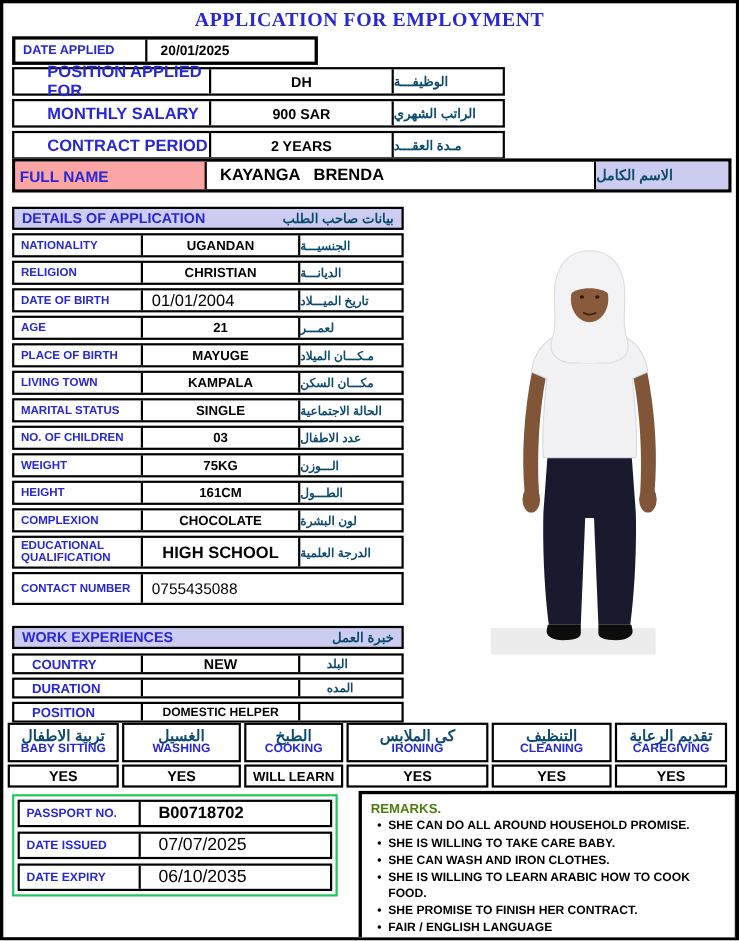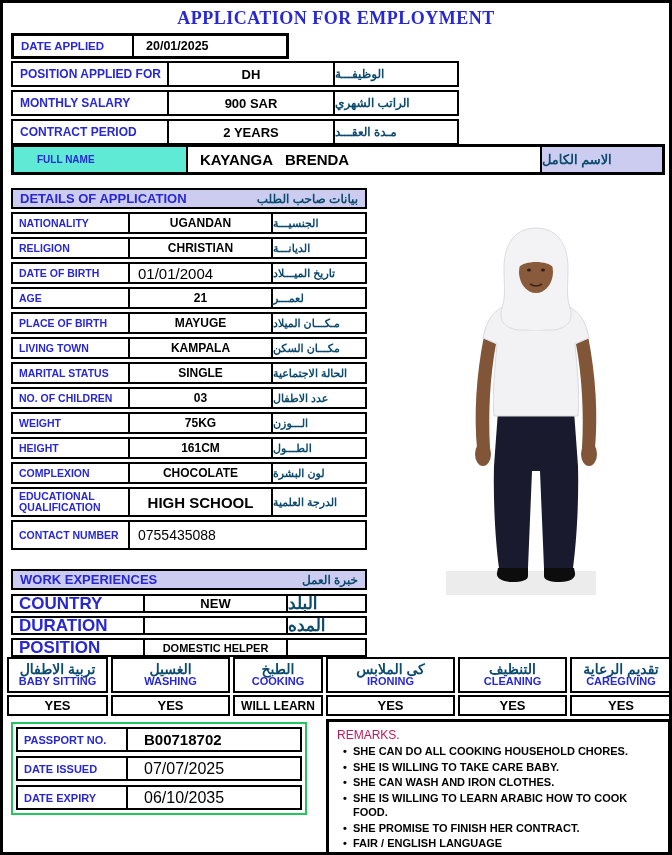--- a/index.html
+++ b/index.html
@@ -24,27 +24,27 @@
 
   
   .date-row { left:8px; top:30px; width:278px; height:26px;
     border:3px solid #000; display:flex; background:#fff; }
   .date-row .dl { width:120px; border-right:2px solid #000; font-size:11.5px; }
   .date-row .dv { flex:1; font-size:12.5px; padding-left:12px; }
 
   
   .top-table { left:8px; top:58px; width:448px; }
   .trow { display:flex; height:26px; border:2px solid #000; margin-bottom:3px; background:#fff; }
-  .trow .tl { width:156px; border-right:2px solid #000; font-size:12px; display:flex; align-items:center; padding-left:7px; }
+  .trow .tl { width:156px; border-right:2px solid #000; font-size:15px; display:flex; align-items:center; padding-left:7px;margin-left:23px; }
   .trow .tv { width:166px; border-right:2px solid #000; font-size:13px; font-weight:bold; display:flex; align-items:center; justify-content:center; }
   .trow .ta { flex:1; font-size:12px; display:flex; align-items:center; justify-content:flex-end; padding-right:8px; }
 
   
   .fullname { left:8px; top:141px; width:654px; height:31px; border:3px solid #000; display:flex; background:#fff; }
-  .fullname .fl { width:174px; background:#5eead4; border-right:2px solid #000; font-size:10px; display:flex; align-items:center; padding-left:23px; }
+  .fullname .fl { width:174px; background:#fca5a5; border-right:2px solid #000; font-size:14px; display:flex; align-items:center; padding-left:4px; }
   .fullname .fv { width:354px; border-right:2px solid #000; font-size:15px; font-weight:bold; display:flex; align-items:center; padding-left:12px; white-space:pre; }
   .fullname .fa { flex:1; background:#ccccf0; font-size:13px; display:flex; align-items:center; justify-content:flex-end; padding-right:8px; }
 
   
   .sec-header { height:21px; border:2px solid #000; background:#ccccf0; display:flex; align-items:center; justify-content:space-between; padding:0 7px; }
   .sec-header .sh-en { font-size:13px; }
   .sec-header .sh-ar { font-size:12px; }
 
   
   .details { left:8px; top:185px; width:356px; }
@@ -55,44 +55,44 @@
   .drow .dv { width:143px; border-right:2px solid #000; font-size:12px; font-weight:bold; display:flex; align-items:center; justify-content:center; }
   .drow .da { flex:1; font-size:11px; display:flex; align-items:center; justify-content:flex-end; padding-right:6px; }
   .drow .dv.big-reg { font-size:15px; font-weight:normal; justify-content:flex-start; padding-left:8px; }
   .drow .dv.big-bold { font-size:15px; }
   .drow .dv.span { width:auto; flex:1; border-right:none; font-size:14px; font-weight:normal; justify-content:flex-start; padding-left:8px; }
 
   
   .workexp { left:8px; top:566px; width:356px; }
   .workexp .sec-header { margin-bottom:4px; }
   .wrow { display:flex; height:19px; border:2px solid #000; margin-bottom:3px; background:#fff; }
-  .wrow .dl { width:132px; border-right:2px solid #000; font-size:17px; display:flex; align-items:center; padding-left:6px; }
+  .wrow .dl { width:117px; border-right:2px solid #000; font-size:12px; display:flex; align-items:center; padding-left:16px; }
   .wrow .dv { width:143px; border-right:2px solid #000; font-size:11px; font-weight:bold; display:flex; align-items:center; justify-content:center; }
-  .wrow .da { flex:1; font-size:17px; display:flex; align-items:center; justify-content:flex-end; padding-right:6px; }
+  .wrow .da { flex:1; font-size:11px; display:flex; align-items:center; justify-content:flex-end; padding-right:6px;padding-left:24px; }
 
   
   .skills { left:4px; top:654px; width:665px; }
   .skrow { display:flex; gap:3px; margin-bottom:2px; }
   .skcell { border:2px solid #000; background:#fff; display:flex; flex-direction:column; align-items:center; justify-content:center; height:36px; }
   .skcell .sk-ar { font-size:14px; line-height:12px; }
   .skcell .sk-en { font-size:11px; line-height:13px; }
   .skval { border:2px solid #000; background:#fff; display:flex; align-items:center; justify-content:center; height:21px; font-size:13px; font-weight:bold; }
-  .c0{width:101px;} .c1{width:119px;} .c2{width:90px;} .c3{width:129px;} .c4{width:109px;} .c5{width:102px;}
+  .c0{width:101px;} .c1{width:108px;} .c2{width:90px;} .c3{width:129px;} .c4{width:109px;} .c5{width:102px;}
 
   
   .passport { left:8px; top:719px; width:296px; border:2px solid #22c55e; padding:3px; background:#fff; }
   .prow { display:flex; height:25px; border:2px solid #000; margin-bottom:4px; background:#fff; }
   .prow:last-child { margin-bottom:0; }
   .prow .pl { width:110px; border-right:2px solid #000; font-size:11px; display:flex; align-items:center; padding-left:6px; }
   .prow .pv { flex:1; font-size:16px; display:flex; align-items:center; padding-left:16px; }
   .prow .pv.bold { font-weight:bold; font-size:15px; }
 
   
   .remarks { left:323px; top:716px; width:345px; height:139px; border:3px solid #000; background:#fff; padding:6px 6px 0 8px; }
-  .remarks-title { color:#be185d; font-weight:normal; font-size:12px; margin-bottom:2px; }
+  .remarks-title { color:#4d7c0f; font-weight:bold; font-size:12px; margin-bottom:2px; }
   .bullet-item { display:flex; font-size:11px; font-weight:bold; line-height:14.5px; margin-bottom:1px; }
   .bullet-item::before { content:"•"; width:16px; flex:0 0 16px; text-align:center; }
   .bullet-item .bt { flex:1; }
 
   
   .photo { left:443px; top:213px; width:180px; height:392px; }
 </style>
 </head>
 <body>
 
@@ -298,21 +298,21 @@
     </div>
     <div class="prow">
       <div class="pl lbl">DATE EXPIRY</div>
       <div class="pv">06/10/2035</div>
     </div>
   </div>
 
   <div class="abs remarks">
     <div class="remarks-title">REMARKS.</div>
     <div class="bullet-item">
-        <span class="bt">SHE CAN DO ALL COOKING HOUSEHOLD CHORES.</span>
+        <span class="bt">SHE CAN DO ALL AROUND HOUSEHOLD PROMISE.</span>
       </div>
     <div class="bullet-item">
         <span class="bt">SHE IS WILLING TO TAKE CARE BABY.</span>
       </div>
     <div class="bullet-item">
         <span class="bt">SHE CAN WASH AND IRON CLOTHES.</span>
       </div>
     <div class="bullet-item">
         <span class="bt">SHE IS WILLING TO LEARN ARABIC HOW TO COOK FOOD.</span>
       </div>

